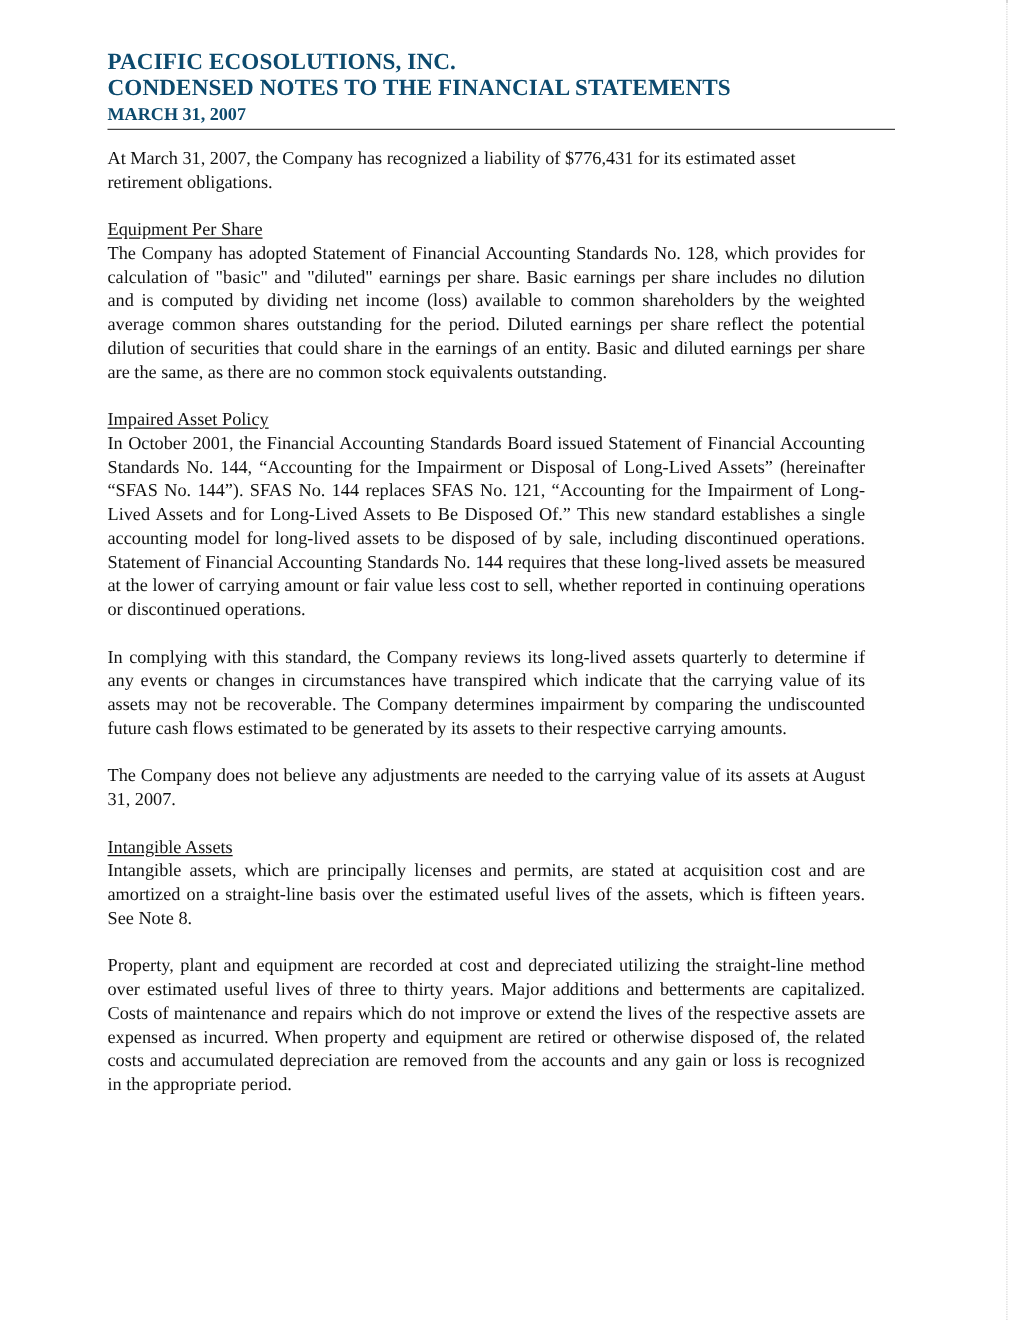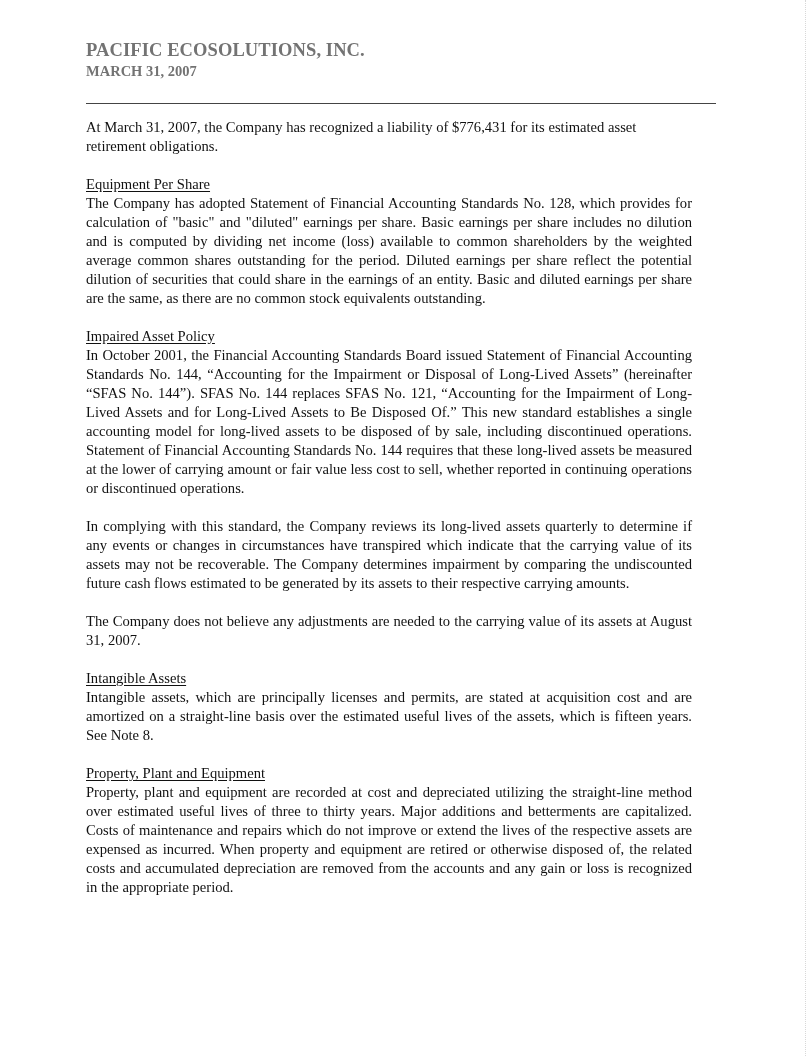--- a/index.html
+++ b/index.html
@@ -16,21 +16,21 @@
       color: #111111;
     }
     .page {
       position: absolute;
       left: 86px;
       top: 40px;
       width: 624px;
     }
     .header {
       font-weight: bold;
-      color: #737373;
+      color: #0c4a6e;
       line-height: 21px;
     }
     .header .company,
     .header .doc-title {
       font-size: 18.5px;
       letter-spacing: 0.1px;
     }
     .header .date {
       font-size: 14.5px;
       line-height: 20px;
@@ -71,20 +71,21 @@
       height: 1056px;
       border-left: 1px dotted #d8d8d8;
     }
   </style>
 </head>
 <body>
 
 <div class="page">
   <div class="header">
     <div class="company">PACIFIC ECOSOLUTIONS, INC.</div>
+    <div class="doc-title">CONDENSED NOTES TO THE FINANCIAL STATEMENTS</div>
     <div class="date">MARCH 31, 2007</div>
   </div>
 </div>
 
 <div class="rule"></div>
 
 <div class="body">
   <p class="para left">At March 31, 2007, the Company has recognized a liability of $776,431 for its estimated asset retirement obligations.</p>
 
   <div class="section">
@@ -98,18 +99,17 @@
     <p class="para" style="margin-bottom:19px">In complying with this standard, the Company reviews its long-lived assets quarterly to determine if any events or changes in circumstances have transpired which indicate that the carrying value of its assets may not be recoverable. The Company determines impairment by comparing the undiscounted future cash flows estimated to be generated by its assets to their respective carrying amounts.</p>
     <p class="para">The Company does not believe any adjustments are needed to the carrying value of its assets at August 31, 2007.</p>
   </div>
 
   <div class="section">
     <p class="section-heading">Intangible Assets</p>
     <p class="para">Intangible assets, which are principally licenses and permits, are stated at acquisition cost and are amortized on a straight-line basis over the estimated useful lives of the assets, which is fifteen years.  See Note 8.</p>
   </div>
 
   <div class="section">
-    <p class="section-heading">Property, Plant and Equipment</p>
     <p class="para">Property, plant and equipment are recorded at cost and depreciated utilizing the straight-line method over estimated useful lives of three to thirty years.  Major additions and betterments are capitalized.  Costs of maintenance and repairs which do not improve or extend the lives of the respective assets are expensed as incurred.  When property and equipment are retired or otherwise disposed of, the related costs and accumulated depreciation are removed from the accounts and any gain or loss is recognized in the appropriate period.</p>
   </div>
 </div>
 
 <div class="scan-edge"></div>
 
 </body></html>

